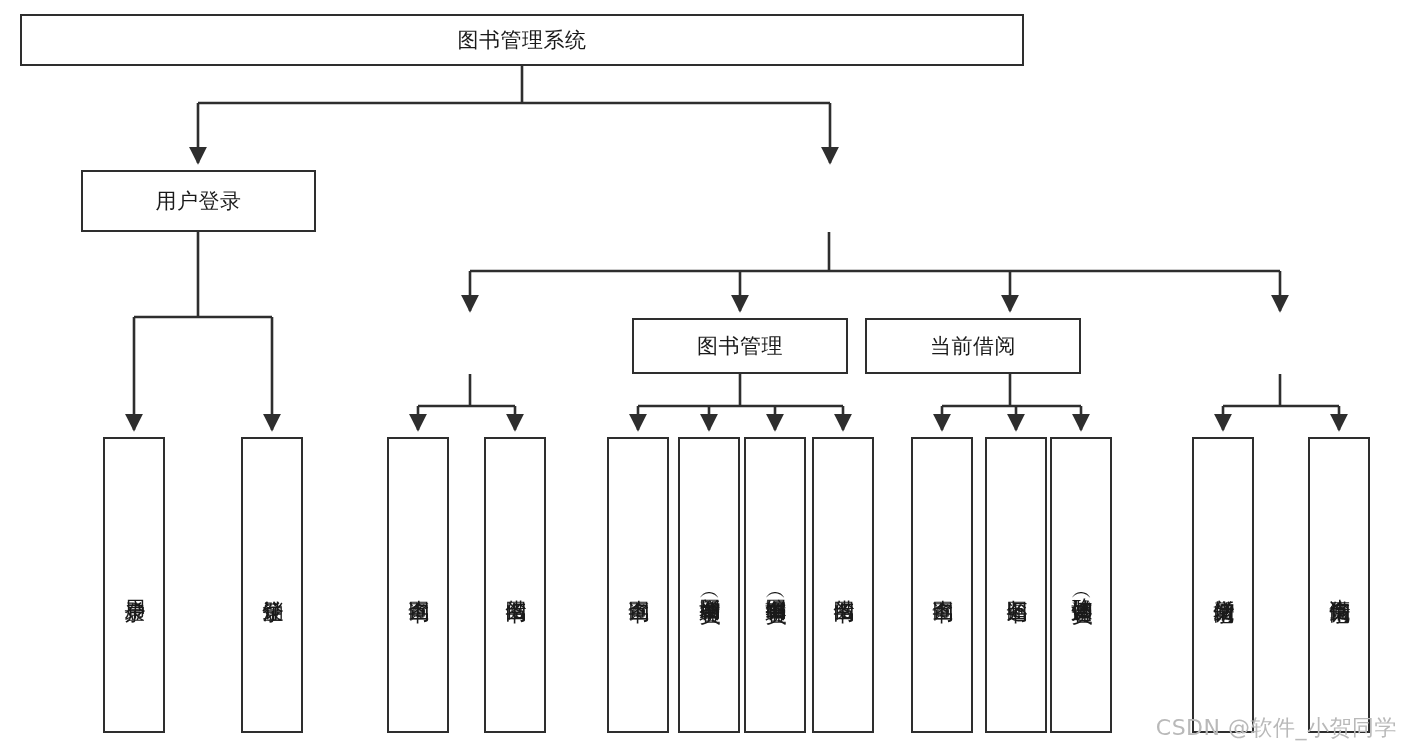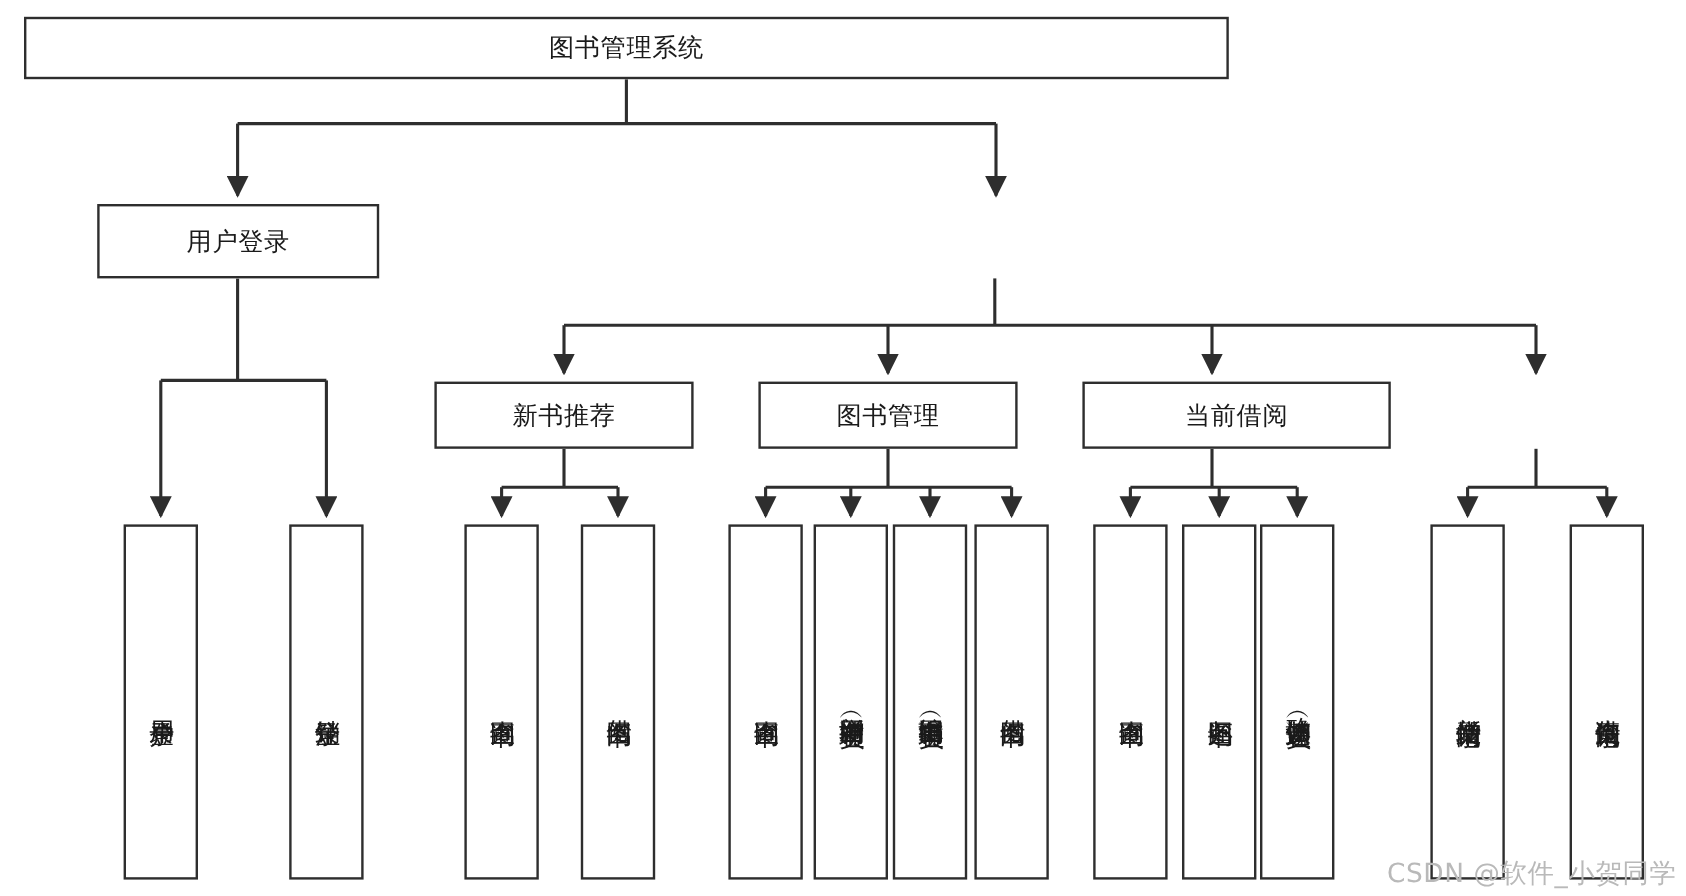--- a/index.html
+++ b/index.html
@@ -125,27 +125,24 @@
   </svg>
 
   <div class="node" style="left:20px; top:14px; width:1004px; height:52px;">
     <span class="label">图书管理系统</span>
   </div>
 
   <div class="node" style="left:81px; top:170px; width:235px; height:62px;">
     <span class="label">用户登录</span>
   </div>
 
-  <div class="node" style="left:362px; top:318px; width:216px; height:56px;">
-    <span class="label">新书推荐</span>
-  </div>
   <div class="node" style="left:632px; top:318px; width:216px; height:56px;">
     <span class="label">图书管理</span>
   </div>
-  <div class="node" style="left:902px; top:318px; width:257px; height:56px;">
+  <div class="node" style="left:865px; top:318px; width:216px; height:56px;">
     <span class="label">当前借阅</span>
   </div>
 
   <div class="node vertical" style="left:103px; top:437px; width:62px; height:296px;">
     <span class="label">用户登录</span>
   </div>
   <div class="node vertical" style="left:241px; top:437px; width:62px; height:296px;">
     <span class="label">注销登录</span>
   </div>
   <div class="node vertical" style="left:387px; top:437px; width:62px; height:296px;">

